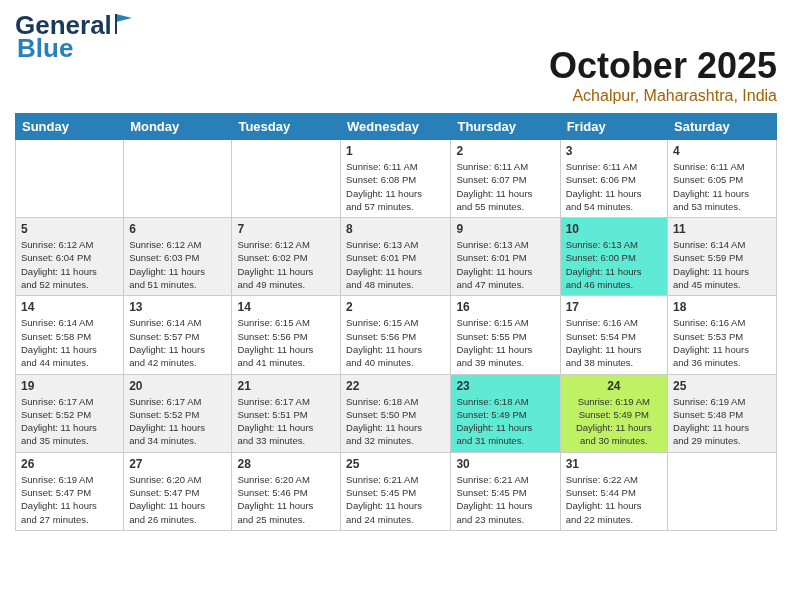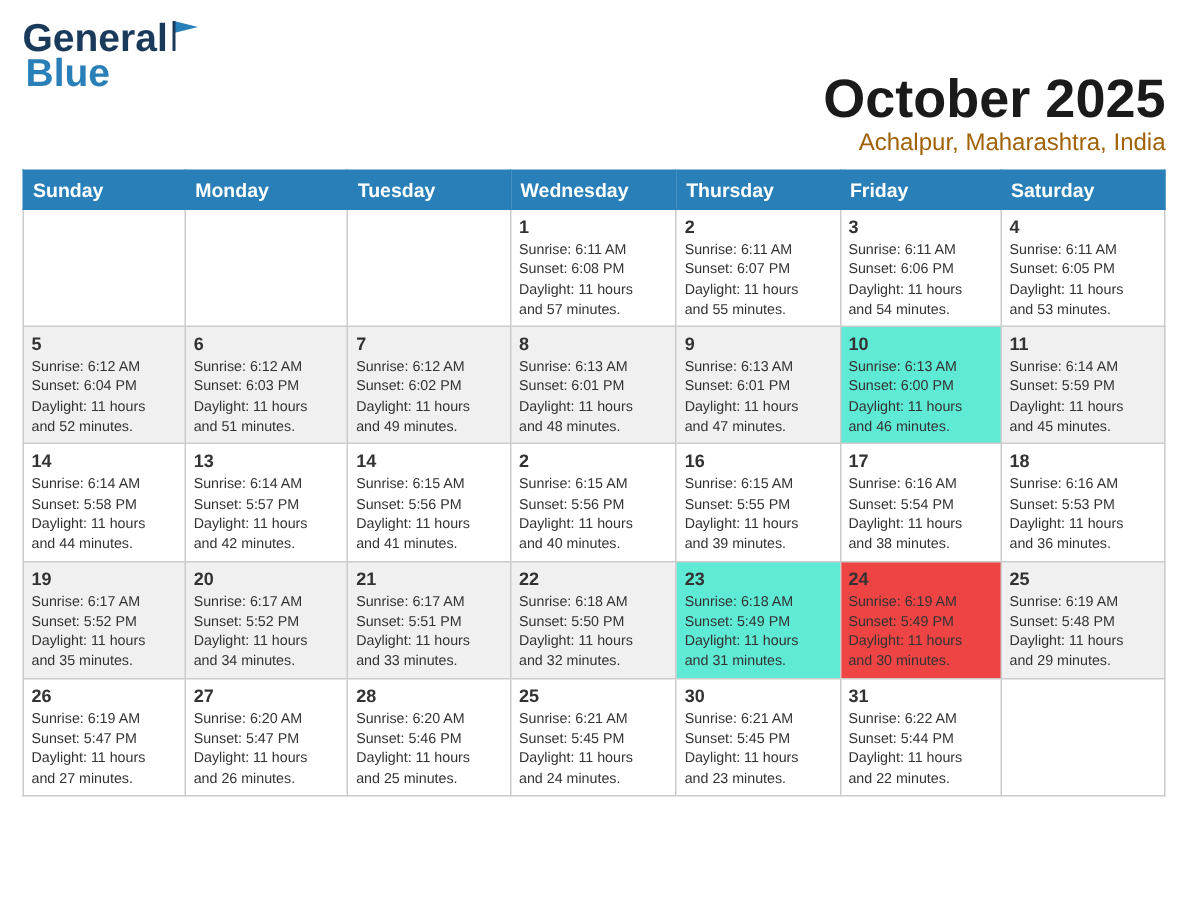--- a/index.html
+++ b/index.html
@@ -218,21 +218,21 @@
 Daylight: 11 hours
 and 32 minutes.</div>
           </td>
           <td style="background: #5eead4;">
             <div class="day-num">23</div>
             <div class="day-info" style="white-space: pre-line;">Sunrise: 6:18 AM
 Sunset: 5:49 PM
 Daylight: 11 hours
 and 31 minutes.</div>
           </td>
-          <td style="background: #ef4444;">
+          <td style="background: #bef264; text-align: center;">
             <div class="day-num">24</div>
             <div class="day-info" style="white-space: pre-line;">Sunrise: 6:19 AM
 Sunset: 5:49 PM
 Daylight: 11 hours
 and 30 minutes.</div>
           </td>
           <td style="background: rgb(240, 240, 240);">
             <div class="day-num">25</div>
             <div class="day-info" style="white-space: pre-line;">Sunrise: 6:19 AM
 Sunset: 5:48 PM

